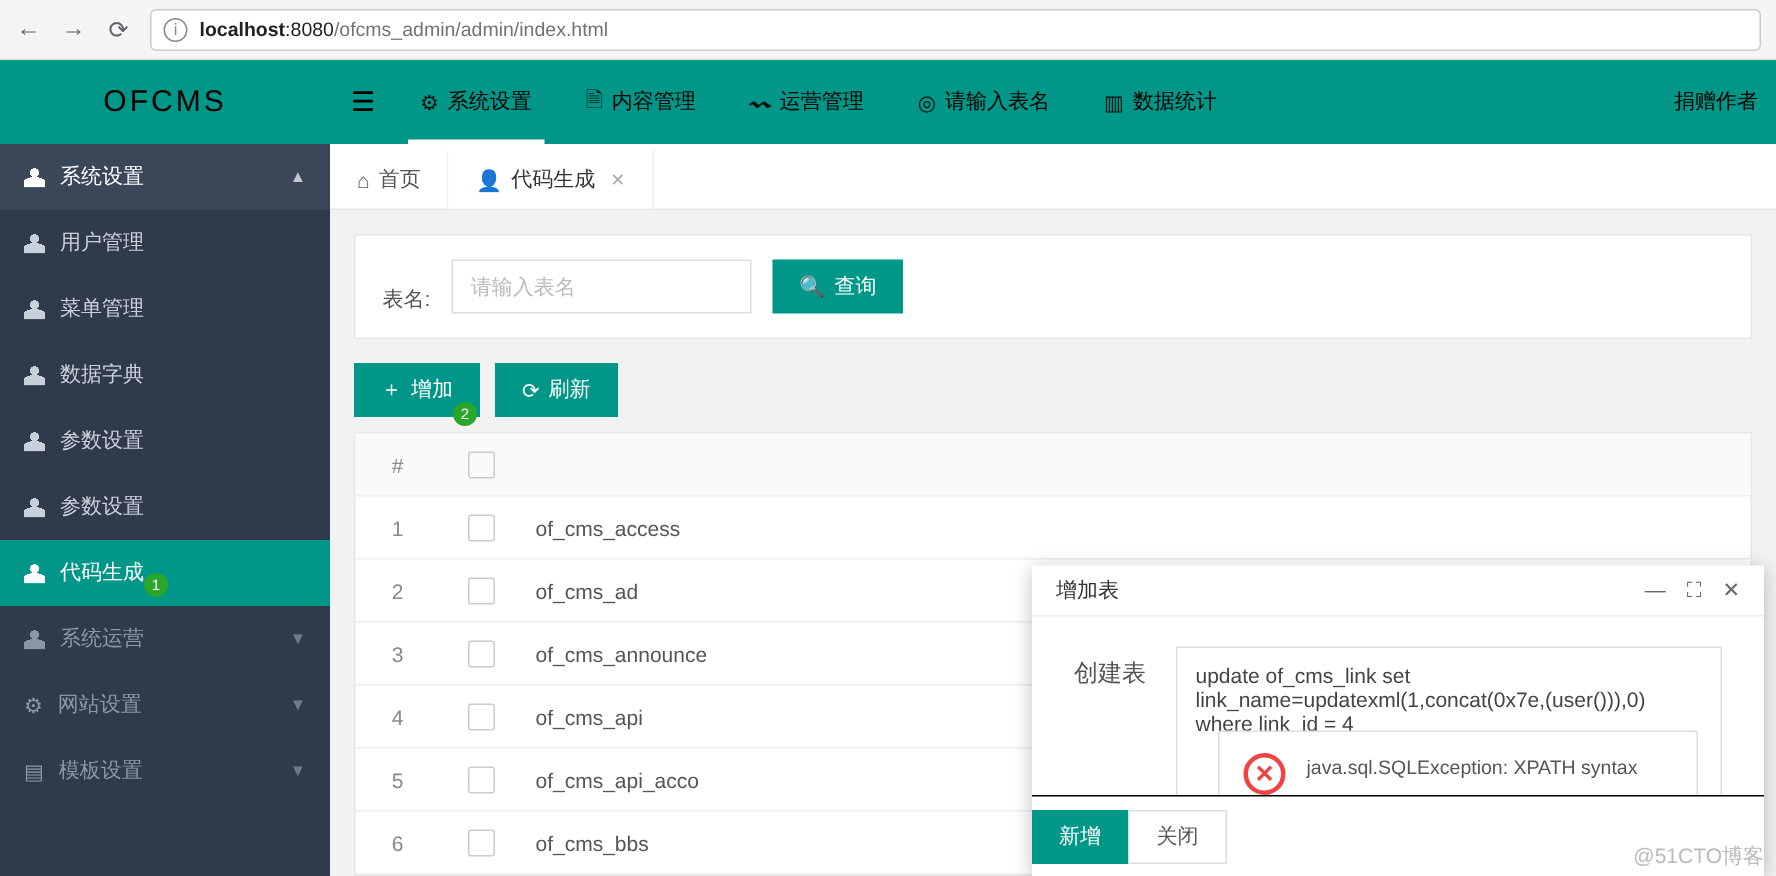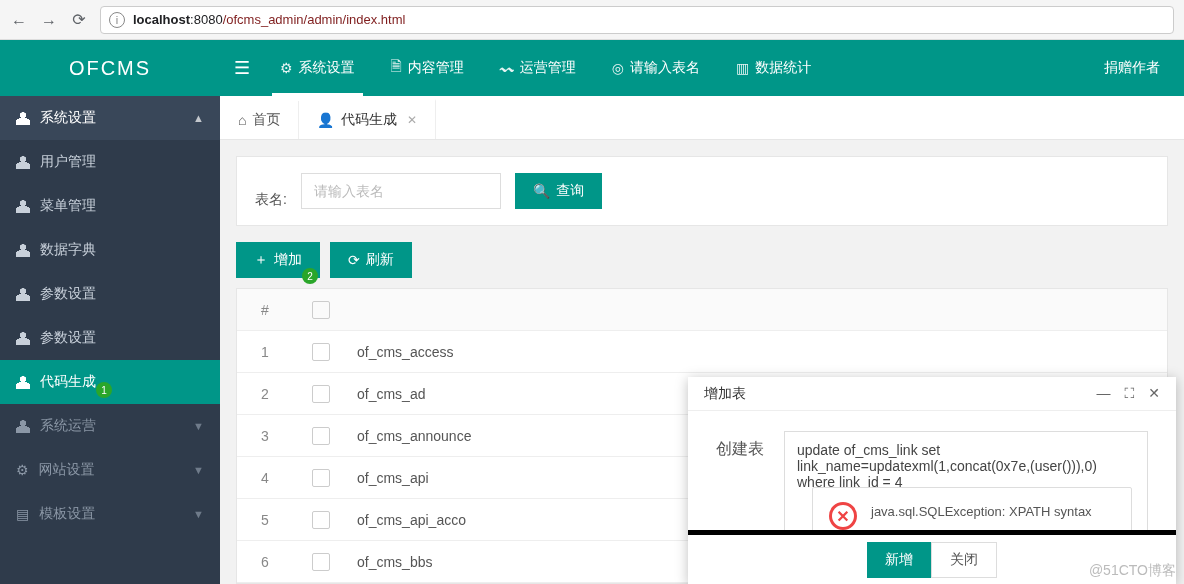--- a/index.html
+++ b/index.html
@@ -4,31 +4,31 @@
 <style>
 * { margin: 0; padding: 0; box-sizing: border-box; font-family: -apple-system, "Microsoft YaHei", Arial, sans-serif; }
 body { width: 1184px; height: 584px; overflow: hidden; background: #fff; position: relative; }
 
 
 .browser-bar { height: 40px; background: #f5f5f5; display:flex; align-items:center; padding: 0 10px; gap:12px; border-bottom:1px solid #ddd;}
 .browser-bar .nav-btn { width:18px; height:18px; display:inline-flex; align-items:center; justify-content:center; color:#5f6368; font-size:16px; cursor:pointer;}
 .addr { flex:1; display:flex; align-items:center; height:28px; background:#fff; border:1px solid #ccc; border-radius:4px; padding:0 8px; font-size:13px; color:#333; gap:8px;}
 .addr .info-icon { width:16px; height:16px; border:1px solid #888; border-radius:50%; display:inline-flex; align-items:center; justify-content:center; font-size:11px; color:#888;}
 .addr .url .host{color:#202124}
-.addr .url .path{color:#7f1d1d}
-
-
-.topnav { height:56px; background:#009688; display:flex; align-items:center; color:#ffffff;}
+.addr .url .path{color:#737373}
+
+
+.topnav { height:56px; background:#009688; display:flex; align-items:center; color:#000000;}
 .brand { width:220px; text-align:center; font-size:20px; letter-spacing:2px;}
 .menu-toggle { width:44px; text-align:center; font-size:18px;}
 .topnav-items { display:flex; gap:4px; height:100%; align-items:center;}
 .topnav-item { display:flex; align-items:center; gap:6px; padding:0 16px; height:100%; font-size:14px; position:relative; cursor:pointer;}
 .topnav-item.active::after{content:"";position:absolute;left:8px;right:8px;bottom:0;height:3px;background:#fff;}
 .topnav-item .ti-icon{font-size:14px;opacity:.9}
-.topnav-right { margin-left:auto; padding-right:24px; font-size:14px;}
+.topnav-right { margin-left:auto; padding-right:12px; font-size:14px;}
 
 
 .body-wrap { display:flex; height:calc(100% - 96px);}
 .sidebar { width:220px; background:#2f3b4b; color:#c8d0da; font-size:14px;}
 .side-item { display:flex; align-items:center; gap:10px; padding:0 16px; height:44px; cursor:pointer; position:relative;}
 .side-item .chev { margin-left:auto; font-size:11px; opacity:.7;}
 .side-item.open{background:#394759;color:#fff}
 .side-item.active{background:#009688;color:#fff}
 .side-item.dim{color:#8b97a6}
 .side-item .badge{position:absolute;width:16px;height:16px;border-radius:50%;background:#2aa62a;color:#fff;font-size:10px;display:flex;align-items:center;justify-content:center;}
@@ -65,21 +65,21 @@
 .dialog{position:absolute;left:468px;top:281px;right:8px;bottom:0;background:#fff;box-shadow:0 2px 12px rgba(0,0,0,.25);display:flex;flex-direction:column}
 .dlg-title{height:34px;display:flex;align-items:center;padding:0 16px;font-size:14px;color:#333;border-bottom:1px solid #eee}
 .dlg-title .win-controls{margin-left:auto;display:flex;gap:14px;color:#666;font-size:14px}
 .dlg-body{flex:1;padding:20px 28px;display:flex;gap:20px;align-items:flex-start;overflow:hidden}
 .dlg-body label{font-size:16px;color:#555;padding-top:8px;white-space:nowrap}
 .ta-wrap{flex:1;position:relative}
 .ta{width:100%;height:150px;border:1px solid #ddd;padding:10px 12px;font-size:14px;color:#444;resize:both;outline:none;font-family:inherit}
 .err-box{position:absolute;left:28px;right:16px;top:56px;background:#fff;border:1px solid #ddd;padding:14px 16px;display:flex;gap:14px;align-items:flex-start;border-radius:2px}
 .err-icon{width:28px;height:28px;border:3px solid #ef4444;border-radius:50%;display:flex;align-items:center;justify-content:center;color:#ef4444;font-weight:bold;flex-shrink:0}
 .err-text{font-size:13px;color:#555;line-height:1.6;position:relative;flex:1}
-.dlg-footer{height:54px;display:flex;align-items:center;justify-content:center;border-top:5px solid #000000}
+.dlg-footer{height:54px;display:flex;align-items:center;border-top:1px solid #000000}
 
 .watermark{position:absolute;right:8px;bottom:4px;font-size:14px;color:#bbb}
 </style>
 </head>
 <body>
 
 <div class="browser-bar">
   <span class="nav-btn">←</span>
   <span class="nav-btn">→</span>
   <span class="nav-btn">⟳</span>

